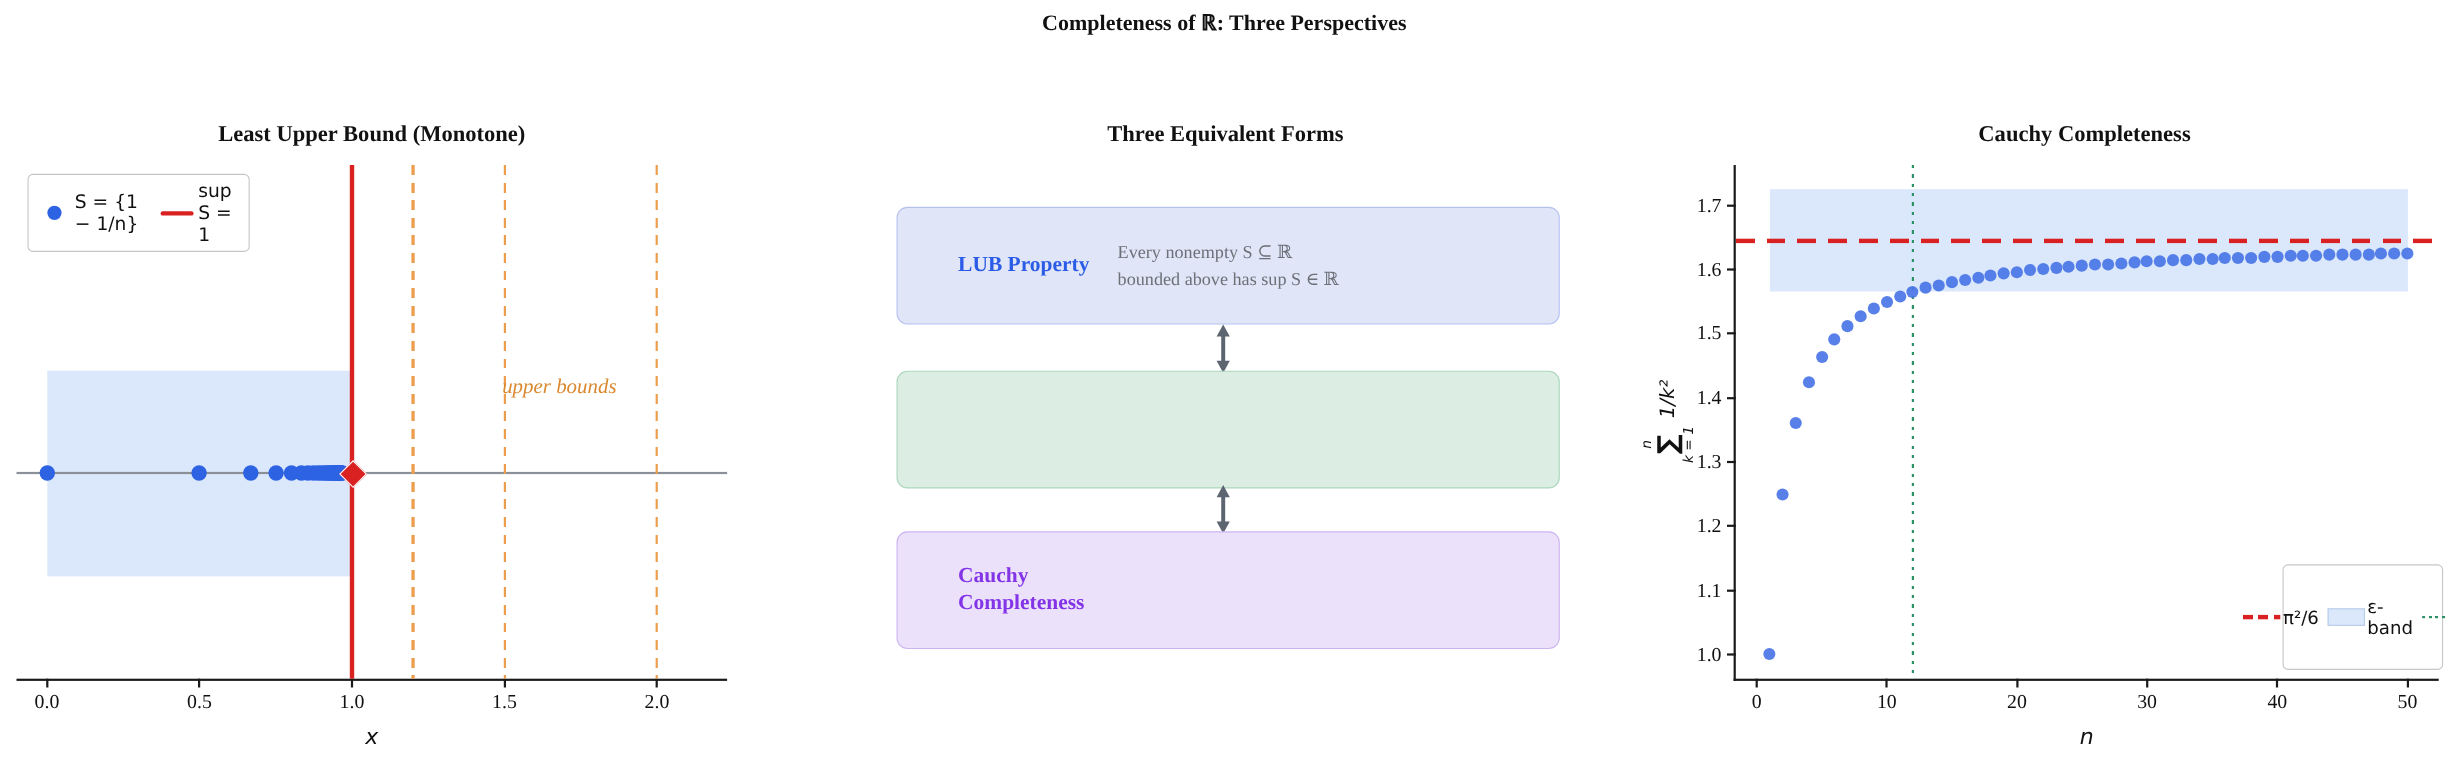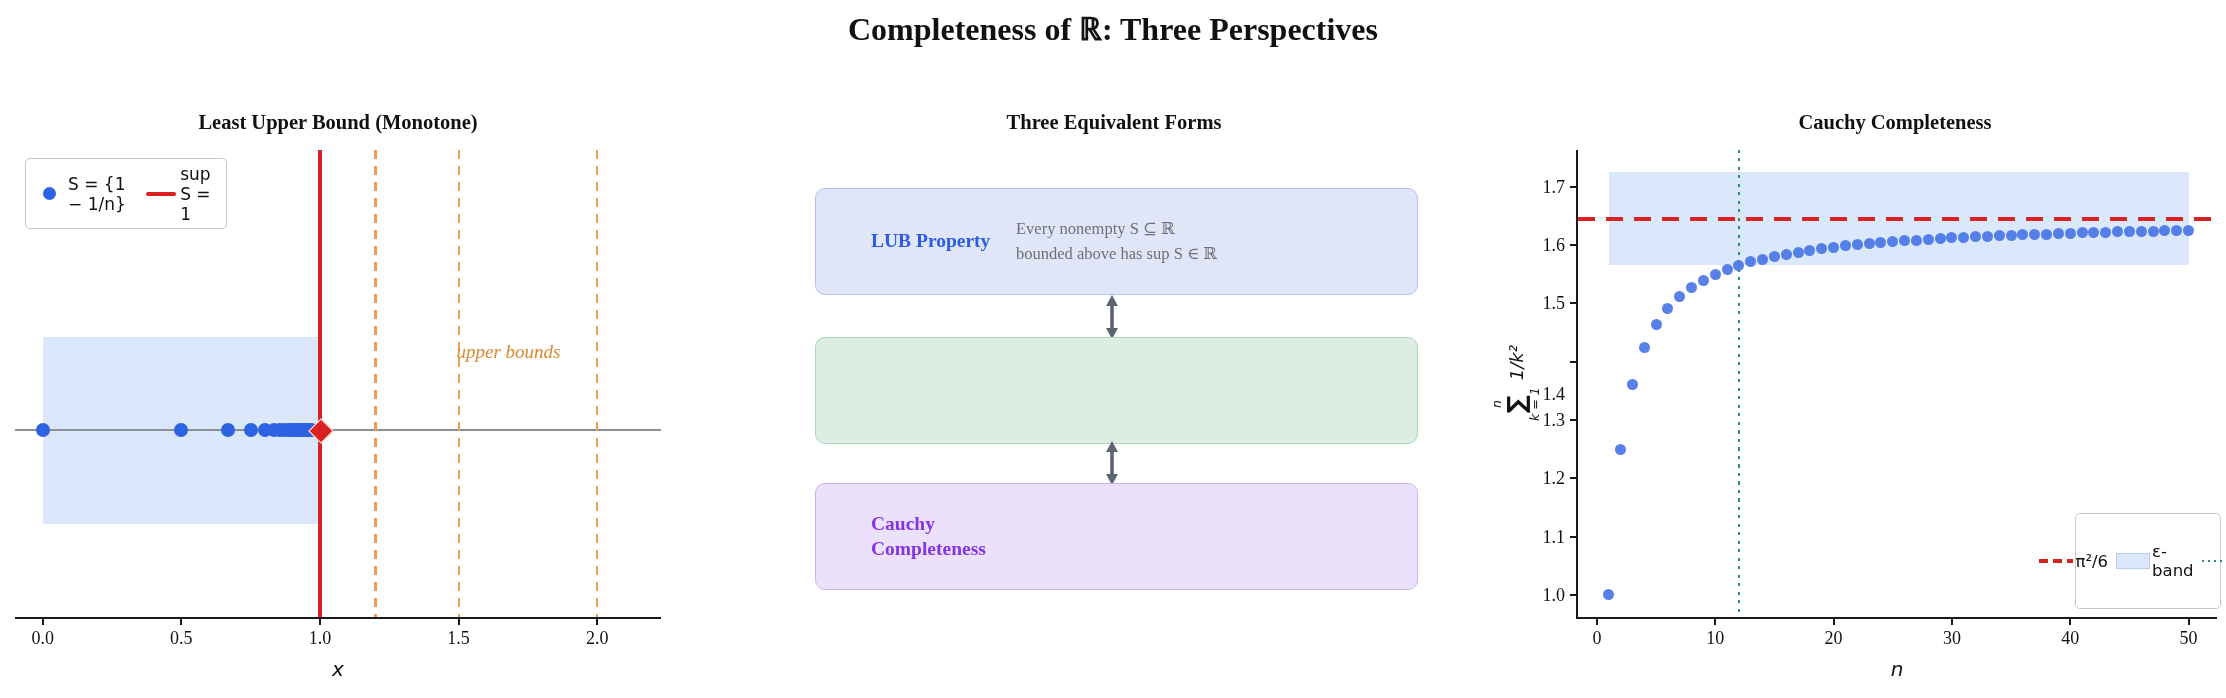--- a/index.html
+++ b/index.html
@@ -1,19 +1,19 @@
 <!DOCTYPE html>
 <html><head>
 <meta charset="utf-8">
 <style>
   html,body{margin:0;padding:0;background:#fff;}
   .fig{position:relative;width:2226px;height:698px;background:#ffffff;overflow:hidden;
        font-family:"Liberation Serif","DejaVu Serif",serif;color:#111;}
   .fig-title{position:absolute;top:6px;left:1113px;transform:translateX(-50%);
-       font-size:32px;font-weight:700;white-space:nowrap;text-align:right;}
+       font-size:20px;font-weight:700;white-space:nowrap;text-align:right;}
   .ax-title{position:absolute;top:111px;transform:translateX(-50%);
        font-size:20.5px;font-weight:700;white-space:nowrap;}
   .axes{position:absolute;top:150px;height:467px;}
   #ax-lub{left:15px;width:646px;border-bottom:2px solid #1a1a1a;}
   #ax-cauchy{left:1576px;width:639px;border-bottom:2px solid #1a1a1a;border-left:2px solid #1a1a1a;}
   .xtick{position:absolute;top:100%;width:2px;height:8px;background:#1a1a1a;}
   .ytick{position:absolute;right:100%;height:2px;width:8px;background:#1a1a1a;}
   .xticklabel{position:absolute;top:calc(100% + 11px);transform:translateX(-50%);
        font-size:18px;white-space:nowrap;}
   .yticklabel{position:absolute;right:calc(100% + 13px);transform:translateY(-50%);
@@ -264,21 +264,21 @@
       <div class="xticklabel" style="position: absolute; left: 610.6px;">50</div>
       <div class="ytick" style="position: absolute; top: 443.845px;"></div>
       <div class="yticklabel" style="position: absolute; top: 444.845px;">1.0</div>
       <div class="ytick" style="position: absolute; top: 385.543px;"></div>
       <div class="yticklabel" style="position: absolute; top: 386.543px;">1.1</div>
       <div class="ytick" style="position: absolute; top: 327.241px;"></div>
       <div class="yticklabel" style="position: absolute; top: 328.241px;">1.2</div>
       <div class="ytick" style="position: absolute; top: 268.939px;"></div>
       <div class="yticklabel" style="position: absolute; top: 269.939px;">1.3</div>
       <div class="ytick" style="position: absolute; top: 210.637px;"></div>
-      <div class="yticklabel" style="position: absolute; top: 211.637px; margin-top: 32px;">1.4</div>
+      <div class="yticklabel" style="position: absolute; top: 211.637px;">1.4</div>
       <div class="ytick" style="position: absolute; top: 152.335px;"></div>
       <div class="yticklabel" style="position: absolute; top: 153.335px;">1.5</div>
       <div class="ytick" style="position: absolute; top: 94.0325px;"></div>
       <div class="yticklabel" style="position: absolute; top: 95.0325px;">1.6</div>
       <div class="ytick" style="position: absolute; top: 35.7303px;"></div>
       <div class="yticklabel" style="position: absolute; top: 36.7303px;">1.7</div>
     </div>
 
 </div>
 

